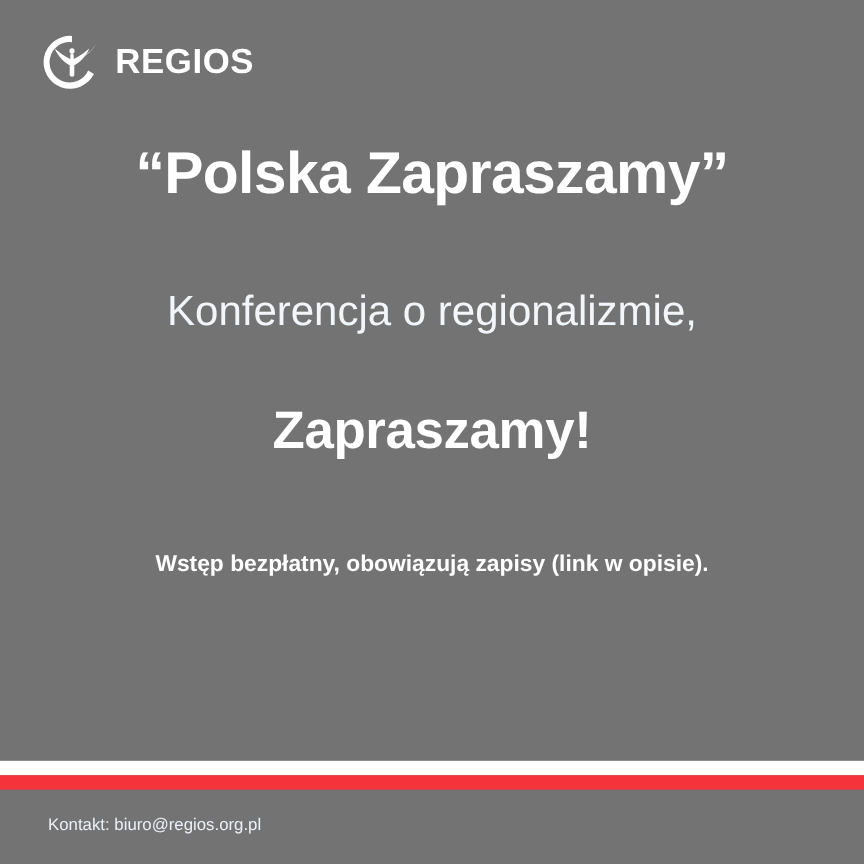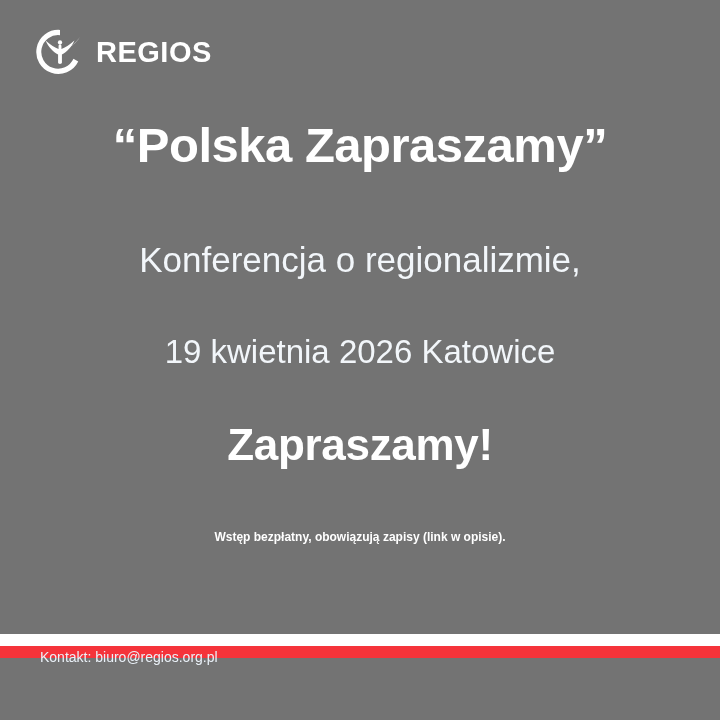--- a/index.html
+++ b/index.html
@@ -97,24 +97,24 @@
     font-weight: bold;
     letter-spacing: -0.3px;
     line-height: 1.2;
     margin: 0;
     padding-top: 48px;
     white-space: nowrap;
   }
 
   .note {
     color: #ffffff;
-    font-size: 12px;
+    font-size: 19px;
     font-weight: bold;
     line-height: 1.3;
-    margin: 0;
+    margin: 16px;
     padding-top: 58px;
     white-space: nowrap;
   }
 
   
   .flag-band {
     position: absolute;
     left: 0;
     right: 0;
     top: 634px;
@@ -127,21 +127,21 @@
   .flag-red {
     height: 12px;
     background: #f5333a;
   }
 
   
   .footer {
     position: absolute;
     left: 0;
     right: 0;
-    top: 628px;
+    top: 658px;
     height: 62px;
     display: flex;
     align-items: center;
     justify-content: flex-start;
     gap: 96px;
     padding: 0 40px 4px 40px;
     box-sizing: border-box;
   }
   .footer-item {
     color: #eaf1f8;
@@ -183,21 +183,20 @@
     <span class="logo-word">REGIOS</span>
   </div>
 
   <div class="content">
     <h1 class="title">“Polska Zapraszamy”</h1>
 
     <p class="subtitle">
       <span class="line">Konferencja o regionalizmie,</span>
     </p>
 
-    <p class="date">19 kwietnia 2026 Katowice</p>
 
     <p class="cta">Zapraszamy!</p>
 
     <p class="note">Wstęp bezpłatny, obowiązują zapisy (link w opisie).</p>
   </div>
 
   <div class="flag-band">
     <div class="flag-white"></div>
     <div class="flag-red"></div>
   </div>

